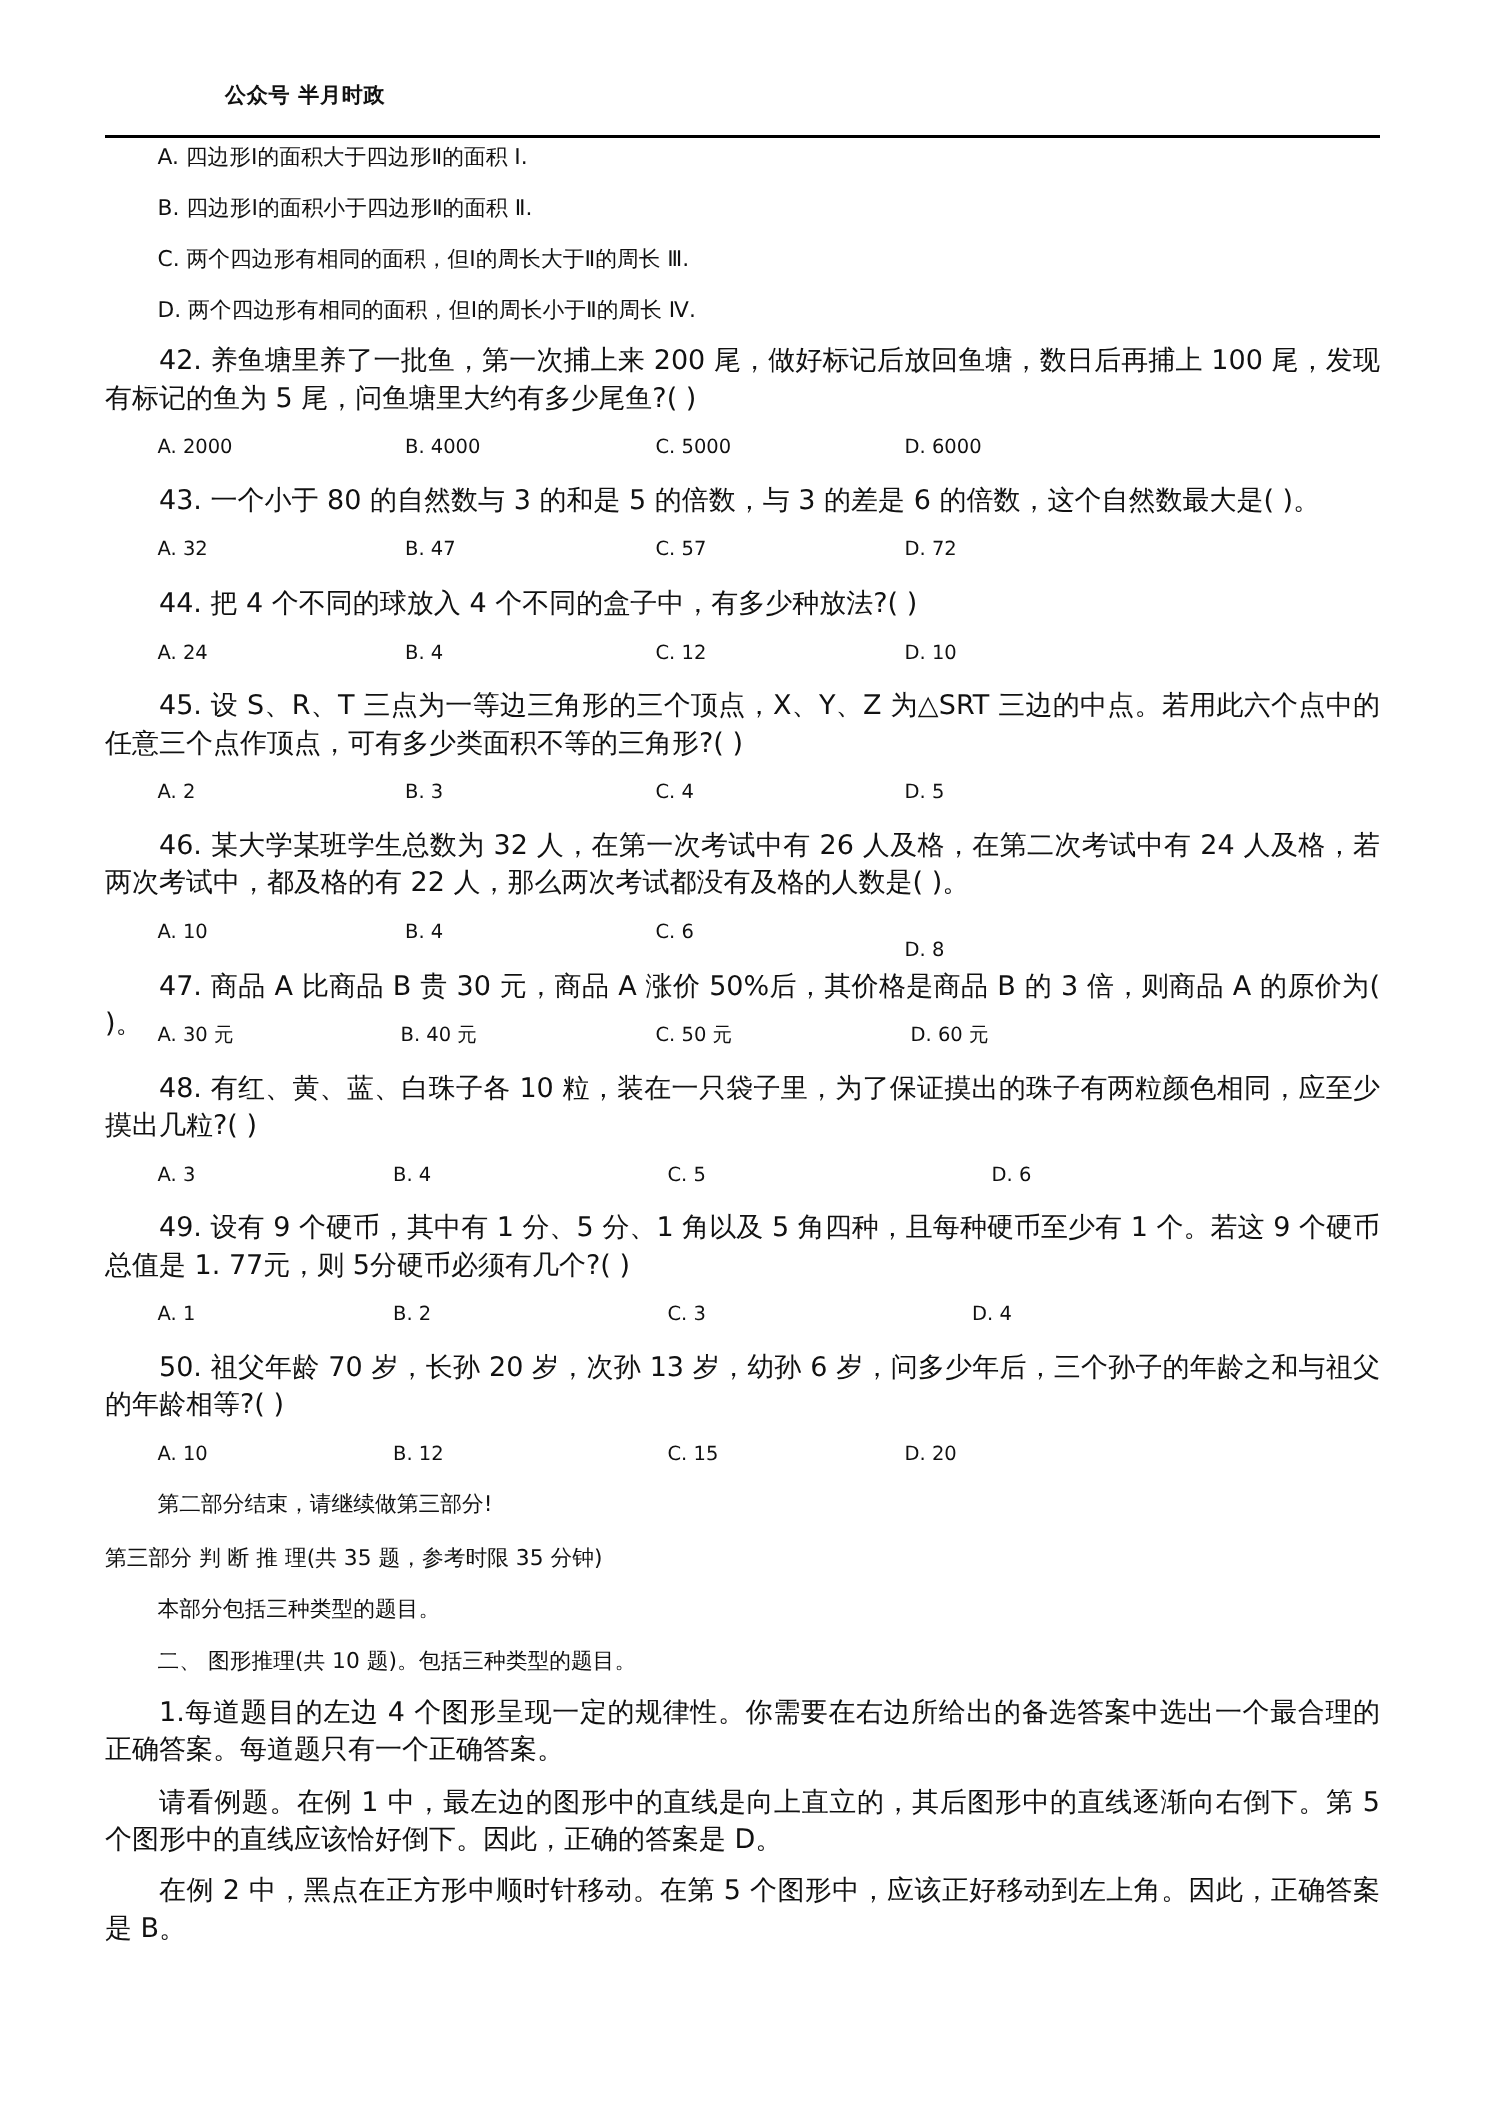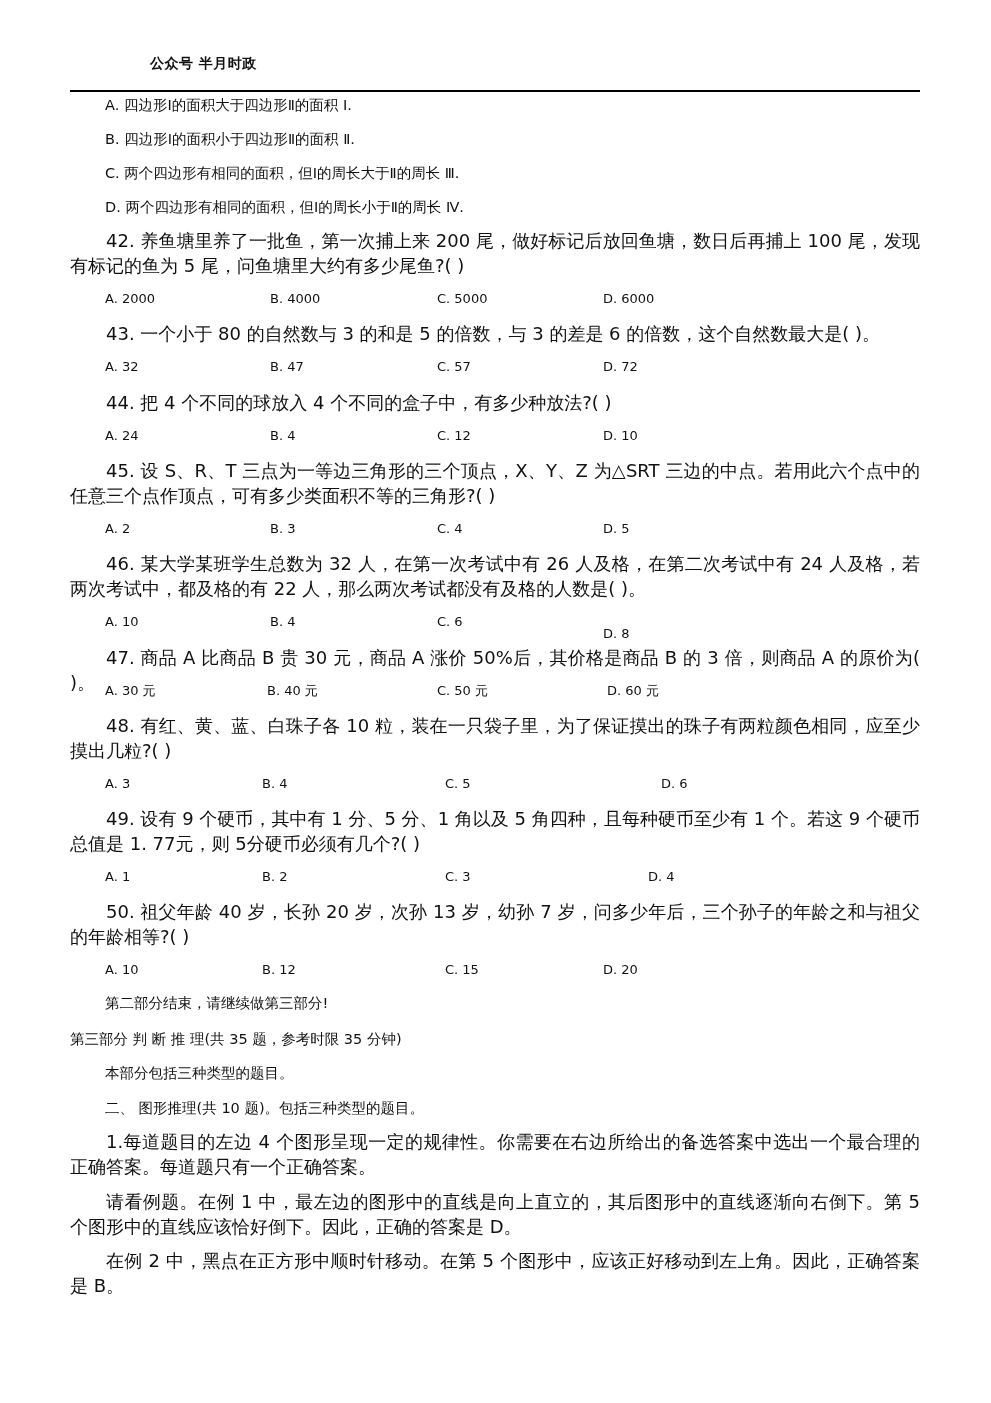--- a/index.html
+++ b/index.html
@@ -64,21 +64,21 @@
 <div class="opt" style="left:262px; top:774px;">B. 4</div>
 <div class="opt" style="left:445px; top:774px;">C. 5</div>
 <div class="opt" style="left:640px; top:774px;margin-left:21px;">D. 6</div>
 
 <div class="para" style="top:806px;">49. 设有 9 个硬币，其中有 1 分、5 分、1 角以及 5 角四种，且每种硬币至少有 1 个。若这 9 个硬币总值是 1. 77元，则 5分硬币必须有几个?( )</div>
 <div class="opt" style="left:105px; top:867px;">A. 1</div>
 <div class="opt" style="left:262px; top:867px;">B. 2</div>
 <div class="opt" style="left:445px; top:867px;">C. 3</div>
 <div class="opt" style="left:612px; top:867px;margin-left:36px;">D. 4</div>
 
-<div class="para" style="top:899px;">50. 祖父年龄 40 岁，长孙 20 岁，次孙 13 岁，幼孙 7 岁，问多少年后，三个孙子的年龄之和与祖父的年龄相等?( )</div>
+<div class="para" style="top:899px;">50. 祖父年龄 70 岁，长孙 20 岁，次孙 13 岁，幼孙 6 岁，问多少年后，三个孙子的年龄之和与祖父的年龄相等?( )</div>
 <div class="opt" style="left:105px; top:960px;">A. 10</div>
 <div class="opt" style="left:262px; top:960px;">B. 12</div>
 <div class="opt" style="left:445px; top:960px;">C. 15</div>
 <div class="opt" style="left:603px; top:960px;">D. 20</div>
 
 <div class="line" style="left:105px; top:993px;">第二部分结束，请继续做第三部分!</div>
 <div class="line" style="left:70px; top:1029px;">第三部分 判 断 推 理(共 35 题，参考时限 35 分钟)</div>
 <div class="line" style="left:105px; top:1063px;">本部分包括三种类型的题目。</div>
 <div class="line" style="left:105px; top:1098px;">二、 图形推理(共 10 题)。包括三种类型的题目。</div>
 <div class="para" style="top:1129px;">1.每道题目的左边 4 个图形呈现一定的规律性。你需要在右边所给出的备选答案中选出一个最合理的正确答案。每道题只有一个正确答案。</div>

